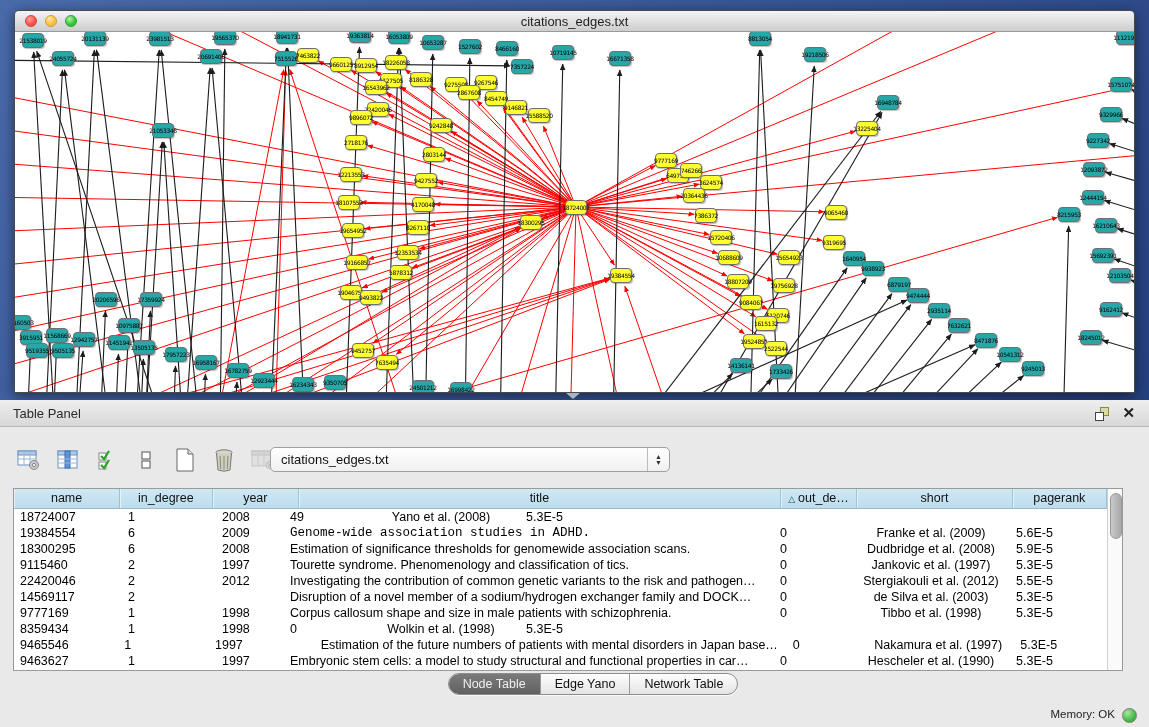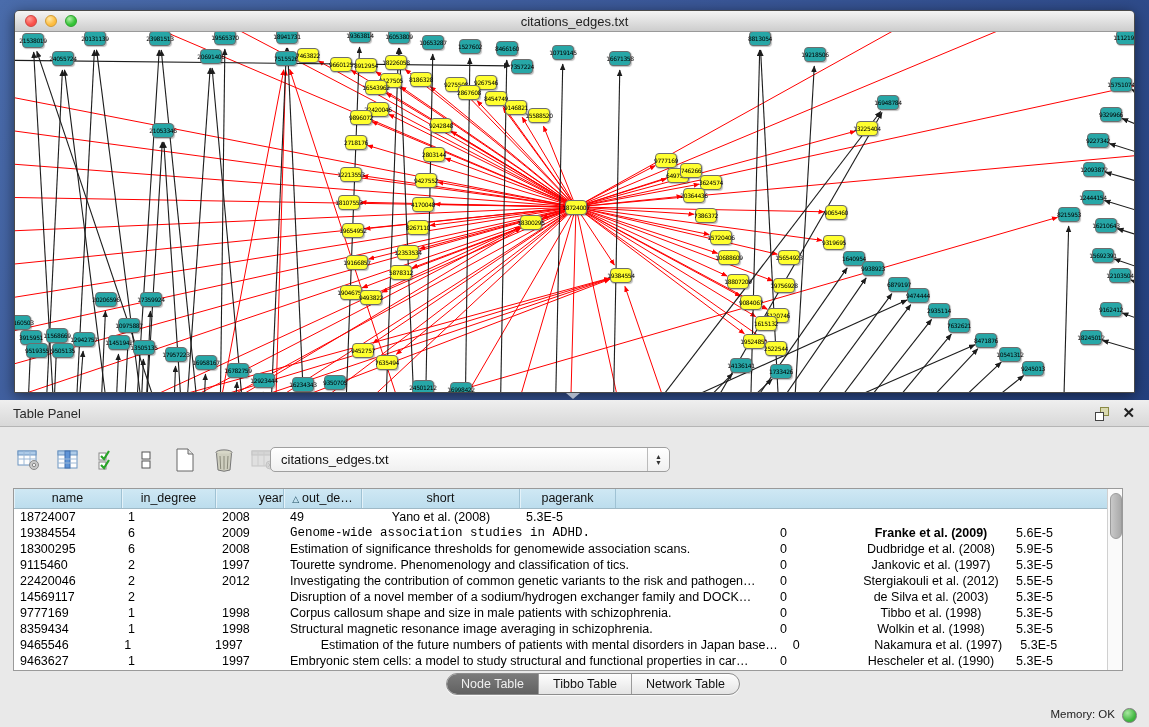--- a/index.html
+++ b/index.html
@@ -697,40 +697,41 @@
         <span>▲</span>
         <span>▼</span>
       </span>
   </div>
 
   <div class="table-box">
     <div class="tbl" id="tbl">
         <div class="thead">
           <div class="th" style="width: 108px;">name</div>
           <div class="th" style="width: 94px;">in_degree</div>
-          <div class="th" style="width: 68px; text-align: right;">year</div>
+          <div class="th" style="width: 88px;">year</div>
+          <div class="th" style="width: 490px;">title</div>
           <div class="th" style="width: 78px;"><span class="sort-tri">△</span>out_de…</div>
           <div class="th" style="width: 158px;">short</div>
           <div class="th" style="width: 96px;">pagerank</div>
         </div>
         <div class="trow">
           <div class="td" style="width: 108px;">18724007</div>
           <div class="td" style="width: 94px;">1</div>
           <div class="td" style="width: 68px;">2008</div>
           <div class="td" style="width: 78px;">49</div>
           <div class="td center" style="width: 158px;">Yano et al. (2008)</div>
           <div class="td" style="width: 96px;">5.3E-5</div>
         </div>
         <div class="trow">
           <div class="td" style="width: 108px;">19384554</div>
           <div class="td" style="width: 94px;">6</div>
           <div class="td" style="width: 68px;">2009</div>
           <div class="td" style="width: 490px; font-family: Liberation Mono, monospace;">Genome-wide association studies in ADHD.</div>
           <div class="td" style="width: 78px;">0</div>
-          <div class="td center" style="width: 158px; font-weight: bold;">Franke et al. (2009)</div>
+          <div class="td center" style="width: 158px;">Franke et al. (2009)</div>
           <div class="td" style="width: 96px;">5.6E-5</div>
         </div>
         <div class="trow">
           <div class="td" style="width: 108px;">18300295</div>
           <div class="td" style="width: 94px;">6</div>
           <div class="td" style="width: 68px;">2008</div>
           <div class="td" style="width: 490px;">Estimation of significance thresholds for genomewide association scans.</div>
           <div class="td" style="width: 78px;">0</div>
           <div class="td center" style="width: 158px;">Dudbridge et al. (2008)</div>
           <div class="td" style="width: 96px;">5.9E-5</div>
@@ -768,21 +769,20 @@
           <div class="td" style="width: 68px;">1998</div>
           <div class="td" style="width: 490px;">Corpus callosum shape and size in male patients with schizophrenia.</div>
           <div class="td" style="width: 78px;">0</div>
           <div class="td center" style="width: 158px;">Tibbo et al. (1998)</div>
           <div class="td" style="width: 96px;">5.3E-5</div>
         </div>
         <div class="trow">
           <div class="td" style="width: 108px;">8359434</div>
           <div class="td" style="width: 94px;">1</div>
           <div class="td" style="width: 68px;">1998</div>
-          <div class="td" style="width: 490px;">Structural magnetic resonance image averaging in schizophrenia.</div>
           <div class="td" style="width: 78px;">0</div>
           <div class="td center" style="width: 158px;">Wolkin et al. (1998)</div>
           <div class="td" style="width: 96px;">5.3E-5</div>
         </div>
         <div class="trow">
           <div class="td" style="width: 108px;">9465546</div>
           <div class="td" style="width: 94px;">1</div>
           <div class="td" style="width: 68px;">1997</div>
           <div class="td" style="width: 490px; margin-left: 40px;">Estimation of the future numbers of patients with mental disorders in Japan base…</div>
           <div class="td" style="width: 78px;">0</div>
@@ -800,21 +800,21 @@
         </div>
       </div>
     <div class="vscroll">
       <div class="vthumb"></div>
     </div>
   </div>
 
   <div class="tab-bar">
     <div class="seg" id="tabs">
         <div class="tab active">Node Table</div>
-        <div class="tab">Tibbo Table</div>
+        <div class="tab">Edge Yano</div>
         <div class="tab">Network Table</div>
       </div>
   </div>
 
   <div class="status-bar">
     <span class="mem">Memory: OK</span>
     <span class="mem-dot"></span>
   </div>
 </div>
 

